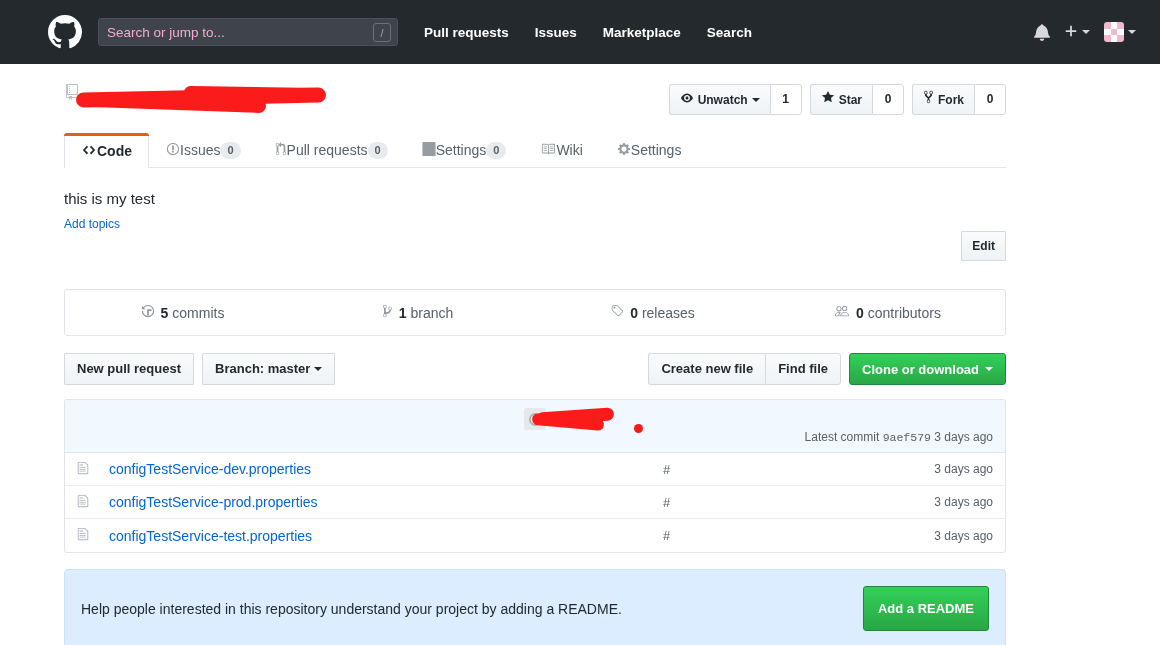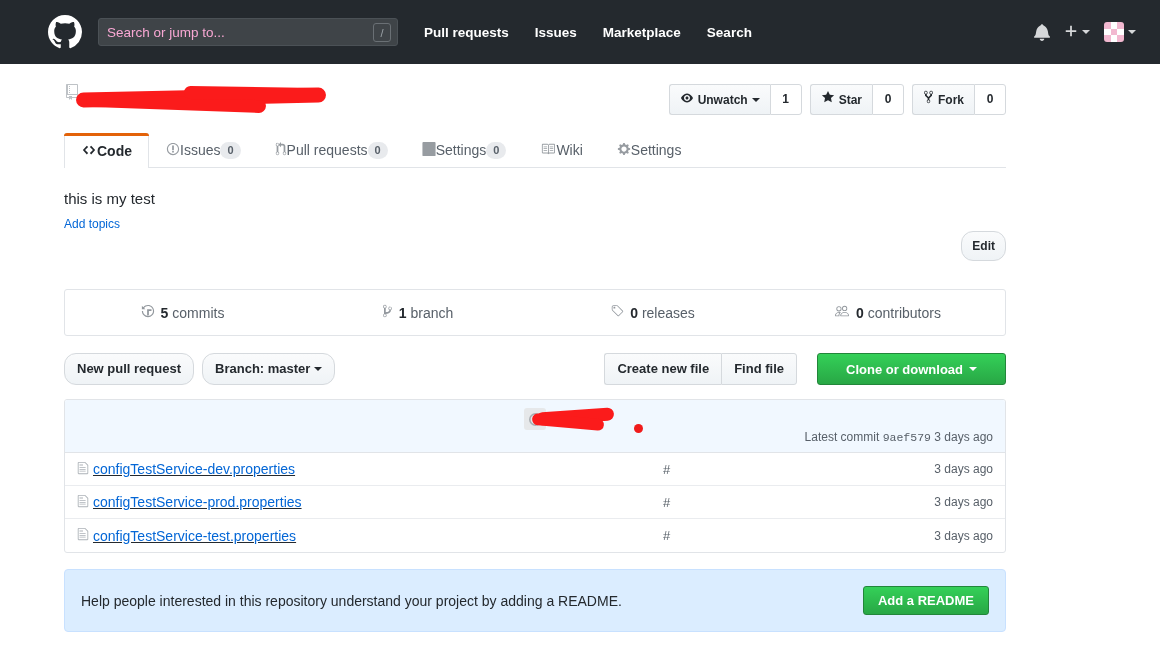--- a/index.html
+++ b/index.html
@@ -96,21 +96,21 @@
   #redact-title-a { left: 12px; top: 8px; width: 250px; height: 15px; transform: rotate(-1.2deg); }
   #redact-title-b { left: 22px; top: 14px; width: 180px; height: 14px; transform: rotate(2deg); }
   #redact-title-c { left: 120px; top: 5px; width: 140px; height: 13px; transform: rotate(1deg); }
 
   .repo-actions { margin-left: auto; display: flex; gap: 8px; padding-top: 2px; }
   .btngrp { display: flex; }
   .btn {
     font-size: 12px; font-weight: bold; color: #24292e;
     background: linear-gradient(#fafbfc, #eff3f6);
     border: 1px solid #d5d9dd;
-    border-radius: 12px;
+    border-radius: 1px;
     padding: 5px 10px;
     display: flex; align-items: center; gap: 4px;
     line-height: 18px;
     cursor: pointer;
     white-space: nowrap;
   }
   .btngrp .btn:first-child { border-radius: 3px 0 0 3px; border-right: none; }
   .btngrp .count {
     font-size: 12px; font-weight: bold; color: #24292e;
     background: #fff; border: 1px solid #d5d9dd;
@@ -195,24 +195,24 @@
   .btn-lg { padding: 6px 12px; font-size: 13px; }
   .seg { display: flex; justify-content: center; }
   .seg .btn-lg { border-radius: 0; border-right: none; }
   .seg .btn-lg:first-child { border-radius: 3px 0 0 3px; }
   .seg .btn-lg:last-child { border-radius: 0 3px 3px 0; border-right: 1px solid #d5d9dd; }
   .btn-green {
     background: linear-gradient(#34d058, #28a745);
     border: 1px solid #22863a;
     color: #fff;
     font-size: 13px; font-weight: bold;
-    padding: 6px 28px;
+    padding: 6px 12px;
     border-radius: 3px;
     display: flex; align-items: center; gap: 6px;
-    margin-left: 20px;
+    margin-left: 8px;
     cursor: pointer;
   }
 
   
   .filebox {
     border: 1px solid #e1e4e8;
     border-radius: 3px;
     margin-top: 14px;
     overflow: hidden;
   }
@@ -241,21 +241,21 @@
     font-size: 11.5px; color: #586069;
   }
   .file-row {
     display: flex; align-items: center;
     padding: 6px 12px;
     border-bottom: 1px solid #eaecef;
     font-size: 14px;
     min-height: 33px;
   }
   .file-row:last-child { border-bottom: none; }
-  .file-row .name { display: flex; align-items: center; gap: 4px; min-width: 0; text-decoration: underline; }
+  .file-row .name { display: flex; align-items: center; gap: 20px; min-width: 0; }
   .file-row .name a { color: #0366d6; }
   .file-row .msg {
     flex: 0 0 auto;
     width: 200px;
     margin-left: auto;
     text-align: left;
     color: #586069; font-size: 13px;
   }
   .file-row .age {
     flex: 0 0 auto; width: 130px;
@@ -266,21 +266,21 @@
   
   .readme-box {
     margin-top: 16px;
     background: #dbedff;
     border: 1px solid #c8e1ff;
     border-radius: 4px;
     padding: 16px;
     display: flex; align-items: center;
   }
   .readme-box .txt { font-size: 14px; color: #24292e; }
-  .readme-box .btn-green { margin-left: auto; padding: 6px 14px; }
+  .readme-box .btn-green { margin-left: auto; padding: 14px 14px; }
 
   
   #cursor-dot {
     position: absolute;
     width: 9px; height: 9px;
     background: #f01b1b;
     border-radius: 50%;
     left: 634px; top: 424px;
     z-index: 50;
   }

